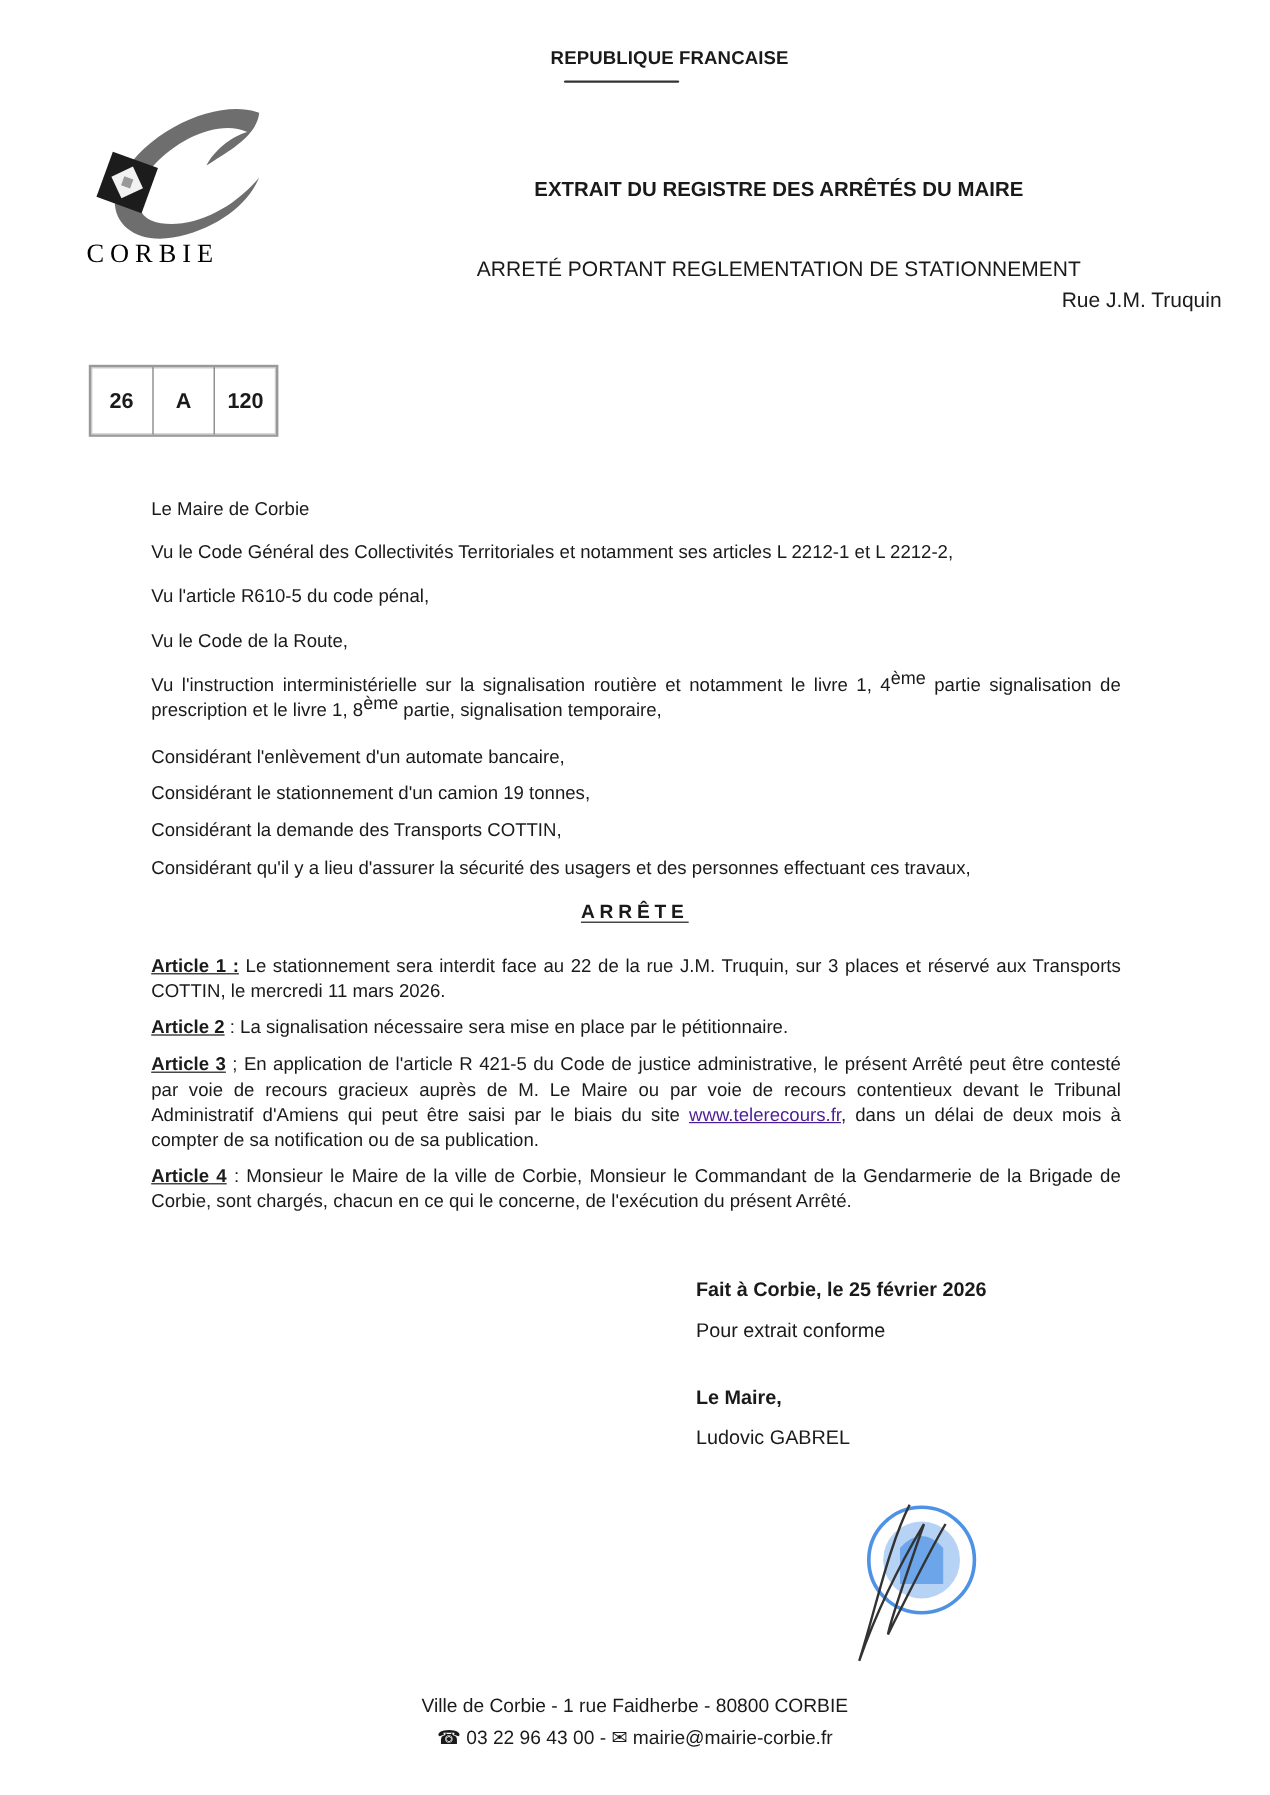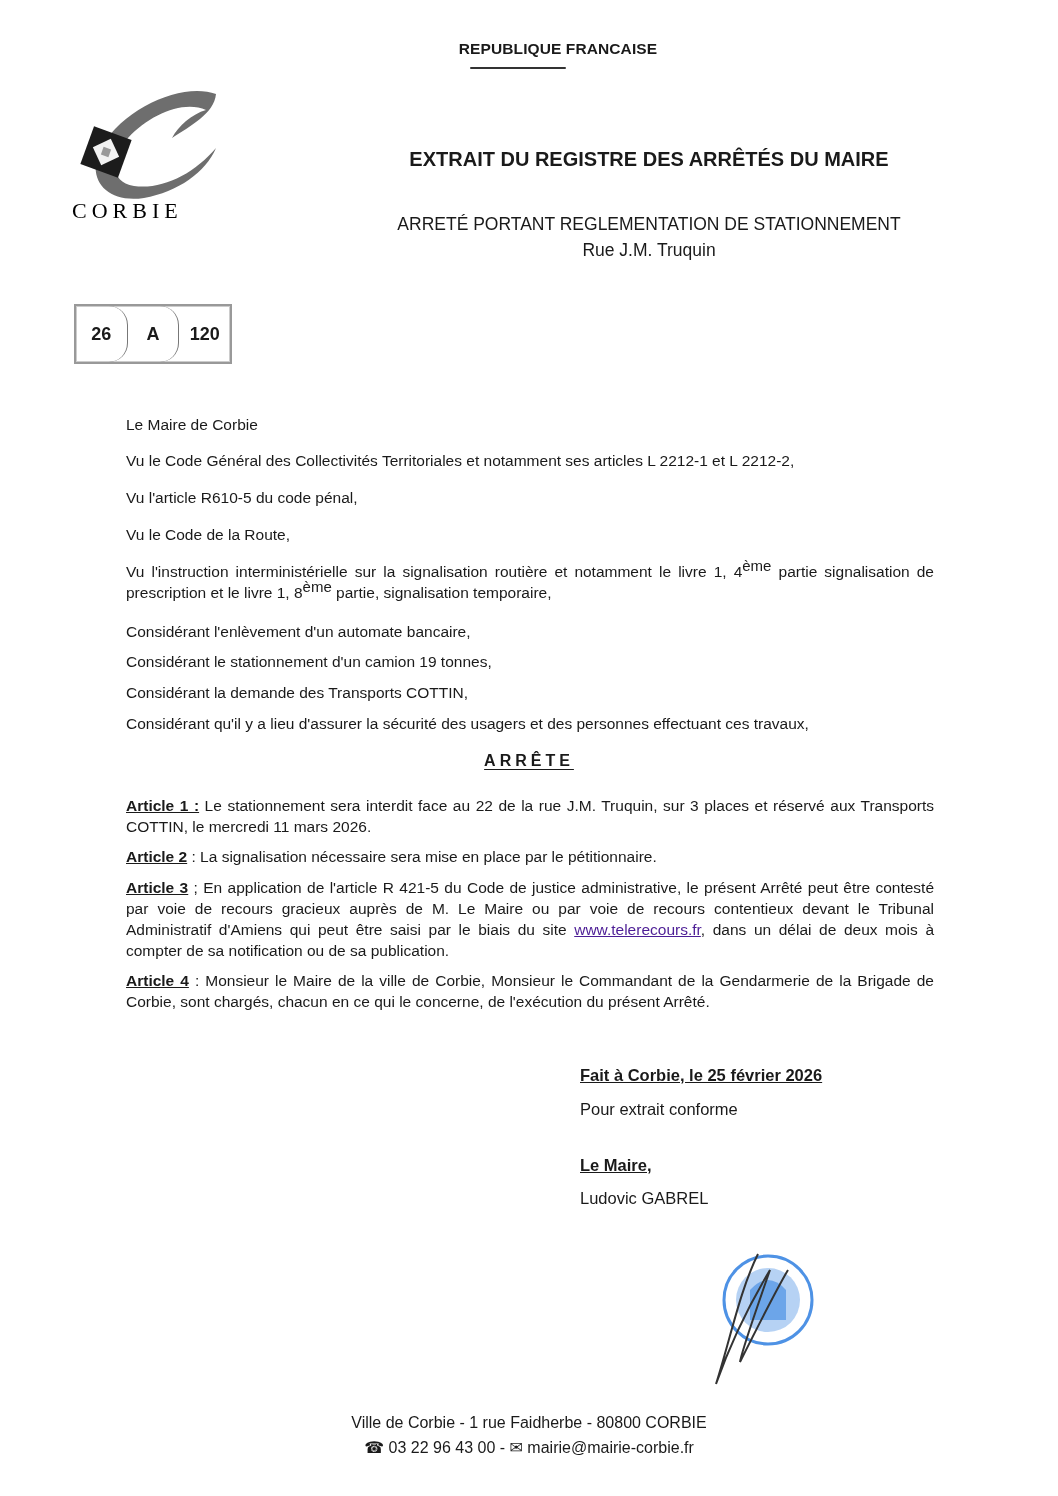--- a/index.html
+++ b/index.html
@@ -2,40 +2,40 @@
 <html><head>
 <meta charset="utf-8">
 <style>
   html, body { margin: 0; padding: 0; background: #ffffff; }
   body { width: 1058px; height: 1496px; position: relative; overflow: hidden;
          font-family: "Liberation Sans", sans-serif; color: #1a1a1a; }
   .abs { position: absolute; }
   .center { text-align: center; }
   .rep { left: 0; width: 1116px; top: 40px; font-size: 15.5px; font-weight: bold; letter-spacing: 0.1px; }
   .rep-rule { left: 470px; width: 96px; top: 67px; height: 2px; background: #333; border-radius: 1px; }
-  .extrait { left: 300px; width: 698px; top: 148px; font-size: 20px; font-weight: bold; }
+  .extrait { left: 300px; width: 698px; top: 148px; font-size: 17px; font-weight: bold; }
   .titre { left: 280px; width: 738px; top: 214px; font-size: 17.5px; }
-  .sous-titre { left: 280px; width: 738px; top: 240px; font-size: 17.5px; }
+  .sous-titre { left: 280px; width: 738px; top: 240px; font-size: 17.5px; text-align: right; }
 
   .logo { left: 66px; top: 86px; width: 170px; height: 140px; }
   .logo-text { left: 72px; top: 198px; font-family: "Liberation Serif", serif; font-size: 22px; letter-spacing: 5px; color: #000000; }
 
   .refbox { left: 74px; top: 304px; width: 154px; height: 56px; border: 2px solid #999; box-shadow: inset 0 0 0 1px #ccc; display: flex; }
-  .refcell { flex: 1; display: flex; align-items: center; justify-content: center; font-weight: bold; font-size: 18px; border-right: 1px solid #777; border-radius: 19px; }
+  .refcell { flex: 1; display: flex; align-items: center; justify-content: center; font-weight: bold; font-size: 18px; border-right: 1px solid #777; }
   .refcell:last-child { border-right: none; }
 
   .body-text { left: 126px; width: 808px; font-size: 15.5px; line-height: 21px; }
   .just { text-align: justify; text-align-last: left; }
   sup { font-size: 15px; line-height: 0; vertical-align: 6px; }
   .arrete { left: 0; width: 1058px; top: 752px; font-size: 16px; font-weight: bold; letter-spacing: 4px; text-decoration: underline; text-underline-offset: 3px; }
   .art-label { font-weight: bold; text-decoration: underline; }
   .link { text-decoration: underline; color: #4c1d95; }
 
   .sig { left: 580px; font-size: 16.5px; }
-  .bold { font-weight: bold; text-decoration: underline; }
+  .bold { font-weight: bold; }
 
   .stamp { left: 700px; top: 1250px; width: 130px; height: 140px; }
 
   .footer { left: 0; width: 1058px; font-size: 16px; }
 </style>
 </head>
 <body>
 
 <div class="abs center rep">REPUBLIQUE FRANCAISE</div>
 <div class="abs rep-rule"></div>

